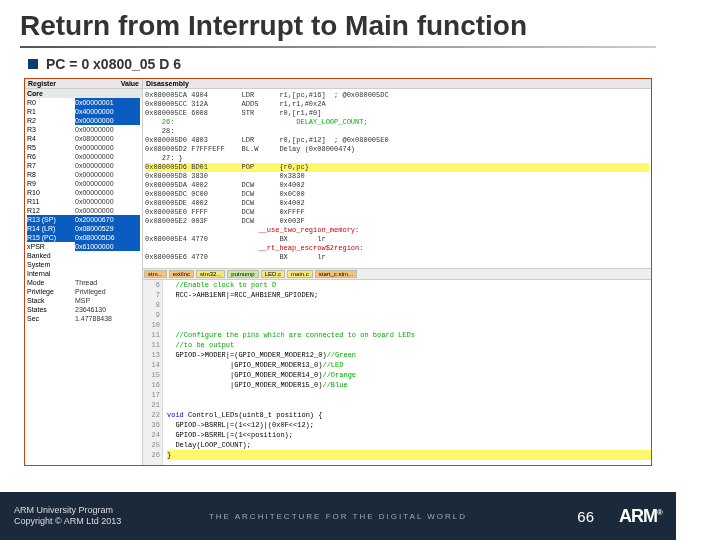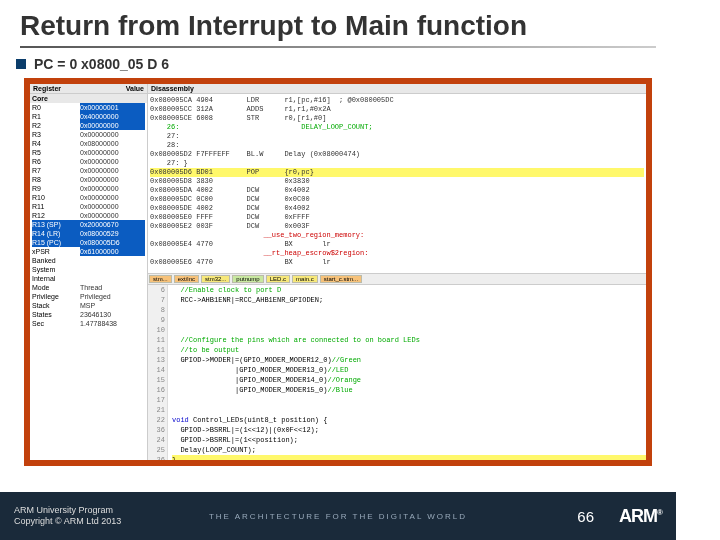--- a/index.html
+++ b/index.html
@@ -1,23 +1,23 @@
 <!DOCTYPE html>
 <html><head>
 <meta charset="utf-8">
 <style>
   * { margin: 0; padding: 0; box-sizing: border-box; }
   body { width: 720px; height: 540px; font-family: Arial, sans-serif; background: #fff; overflow: hidden; }
   .slide { width: 676px; height: 540px; position: relative; display: flex; flex-direction: column; }
   .title { font-size: 28px; font-weight: bold; color: #333; padding: 10px 20px 4px; }
   .title-underline { height: 2px; background: linear-gradient(to right, #555 0%, #ccc 100%); margin: 0 20px 8px; }
-  .subtitle-row { display: flex; align-items: center; padding: 0 16px 6px; }
+  .subtitle-row { display: flex; align-items: center; padding: 0 28px 6px; }
   .bullet { width: 10px; height: 10px; background: #0b3d6b; margin-right: 8px; }
   .subtitle { font-size: 14px; font-weight: bold; color: #333; }
-  .ide { flex: 1; margin: 0 24px 18px 24px; border: 6px solid #c2410c; background: #fff; display: flex; font-size: 7px; min-height: 0; }
+  .ide { flex: 1; margin: 0 24px 18px 24px; border: 1px solid #c2410c; background: #fff; display: flex; font-size: 7px; min-height: 0; }
   .left-pane { width: 118px; border-right: 1px solid #ccc; display: flex; flex-direction: column; background: #fff; }
   .pane-header { background: #e8e8e8; border-bottom: 1px solid #ccc; padding: 1px 3px; font-weight: bold; display: flex; justify-content: space-between; }
   .reg-list { flex: 1; overflow: hidden; }
   .reg-row { display: flex; padding: 0 2px; line-height: 9px; }
   .reg-name { width: 48px; }
   .reg-val { flex: 1; color: #333; }
   .reg-row.group { background: #e8e8e8; font-weight: bold; }
   .reg-row.sel .reg-val { background: #0b5cc1; color: #fff; }
   .reg-row.hl .reg-name { background: #0b5cc1; color: #fff; }
   .reg-row.hl .reg-val { background: #0b5cc1; color: #fff; }
@@ -171,22 +171,22 @@
         </div>
     </div>
 
     <div class="right-pane">
       <div class="pane-header">Disassembly</div>
       <div class="disasm" id="disasm">
           <div class="d-row">0x080005CA 4904        LDR      r1,[pc,#16]  ; @0x080005DC</div>
           <div class="d-row">0x080005CC 312A        ADDS     r1,r1,#0x2A</div>
           <div class="d-row">0x080005CE 6008        STR      r0,[r1,#0]</div>
           <div class="d-row"><span class="green">    26:                             DELAY_LOOP_COUNT;</span></div>
-          <div class="d-row">    27:                </div>
           <div class="d-row">    28:                </div>
+          <div class="d-row">0x080005D0 4803        LDR      r0,[pc,#12]  ; @0x080005E0</div>
           <div class="d-row">0x080005D2 F7FFFEFF    BL.W     Delay (0x08000474)</div>
           <div class="d-row">    27: }              </div>
           <div class="d-row hl">0x080005D6 BD01        POP      {r0,pc}</div>
           <div class="d-row">0x080005D8 3830                 0x3830</div>
           <div class="d-row">0x080005DA 4002        DCW      0x4002</div>
           <div class="d-row">0x080005DC 0C00        DCW      0x0C00</div>
           <div class="d-row">0x080005DE 4002        DCW      0x4002</div>
           <div class="d-row">0x080005E0 FFFF        DCW      0xFFFF</div>
           <div class="d-row">0x080005E2 003F        DCW      0x003F</div>
           <div class="d-row"><span class="red">                           __use_two_region_memory:</span></div>

